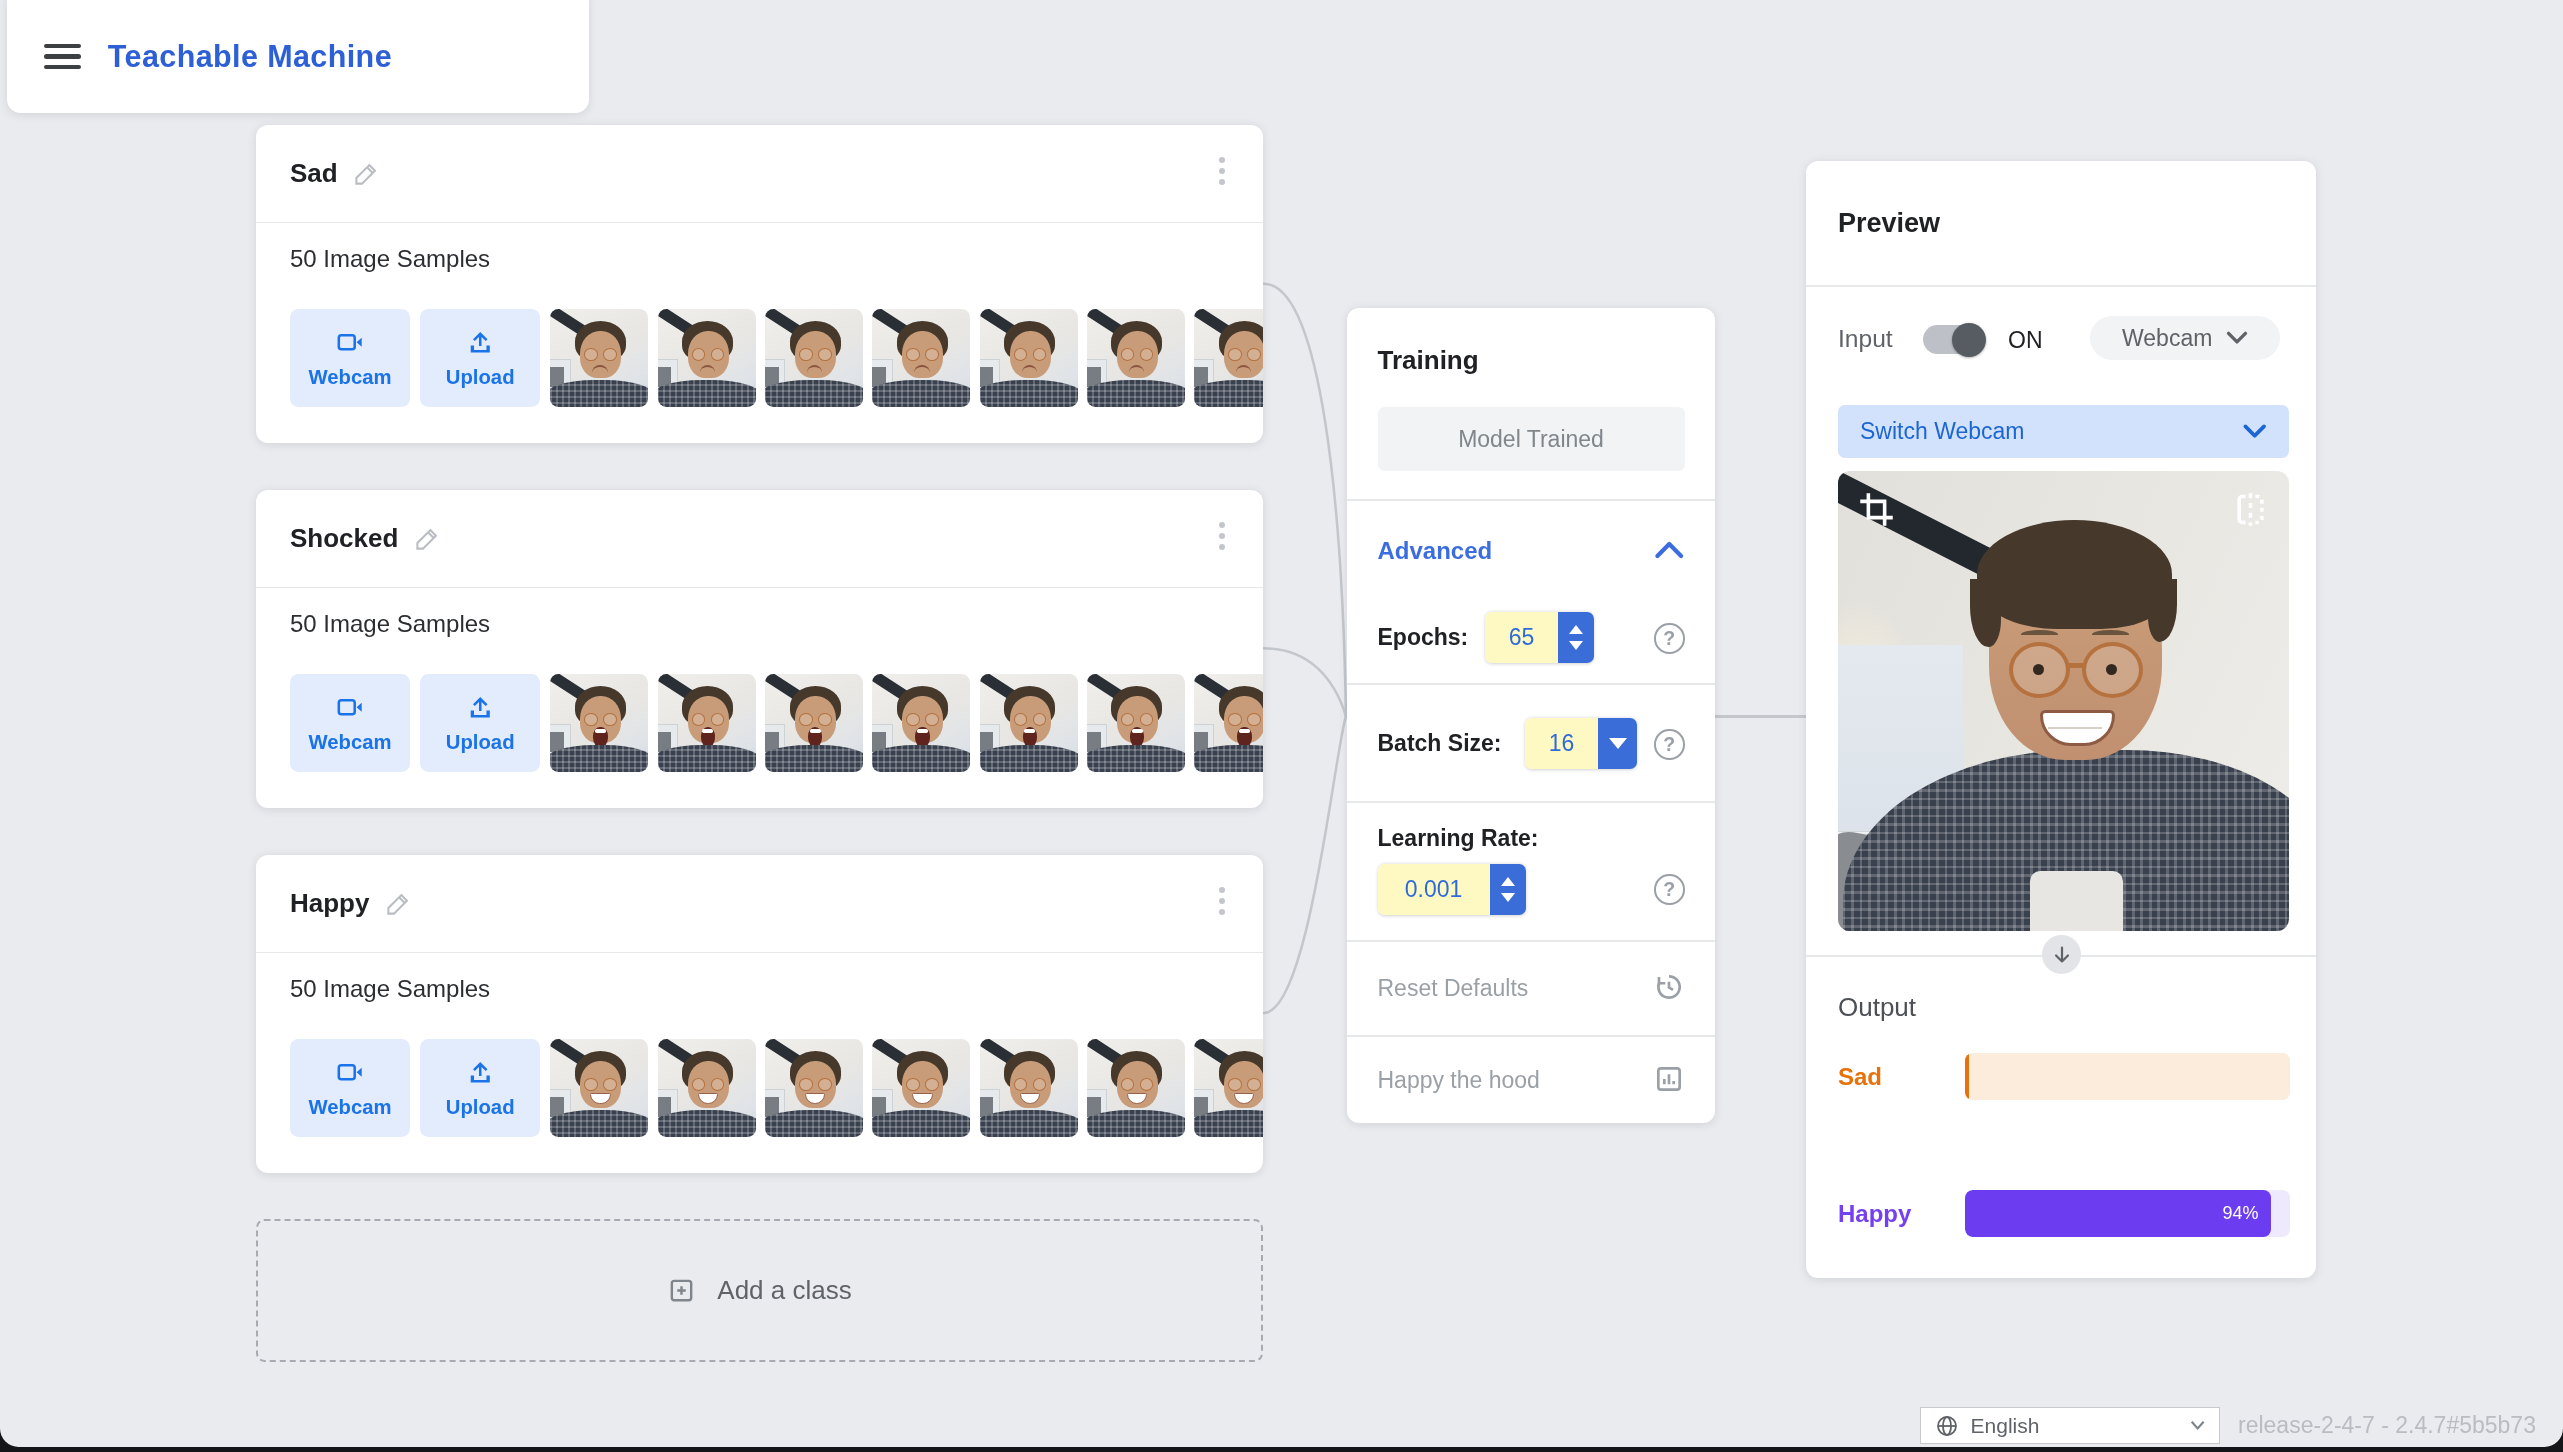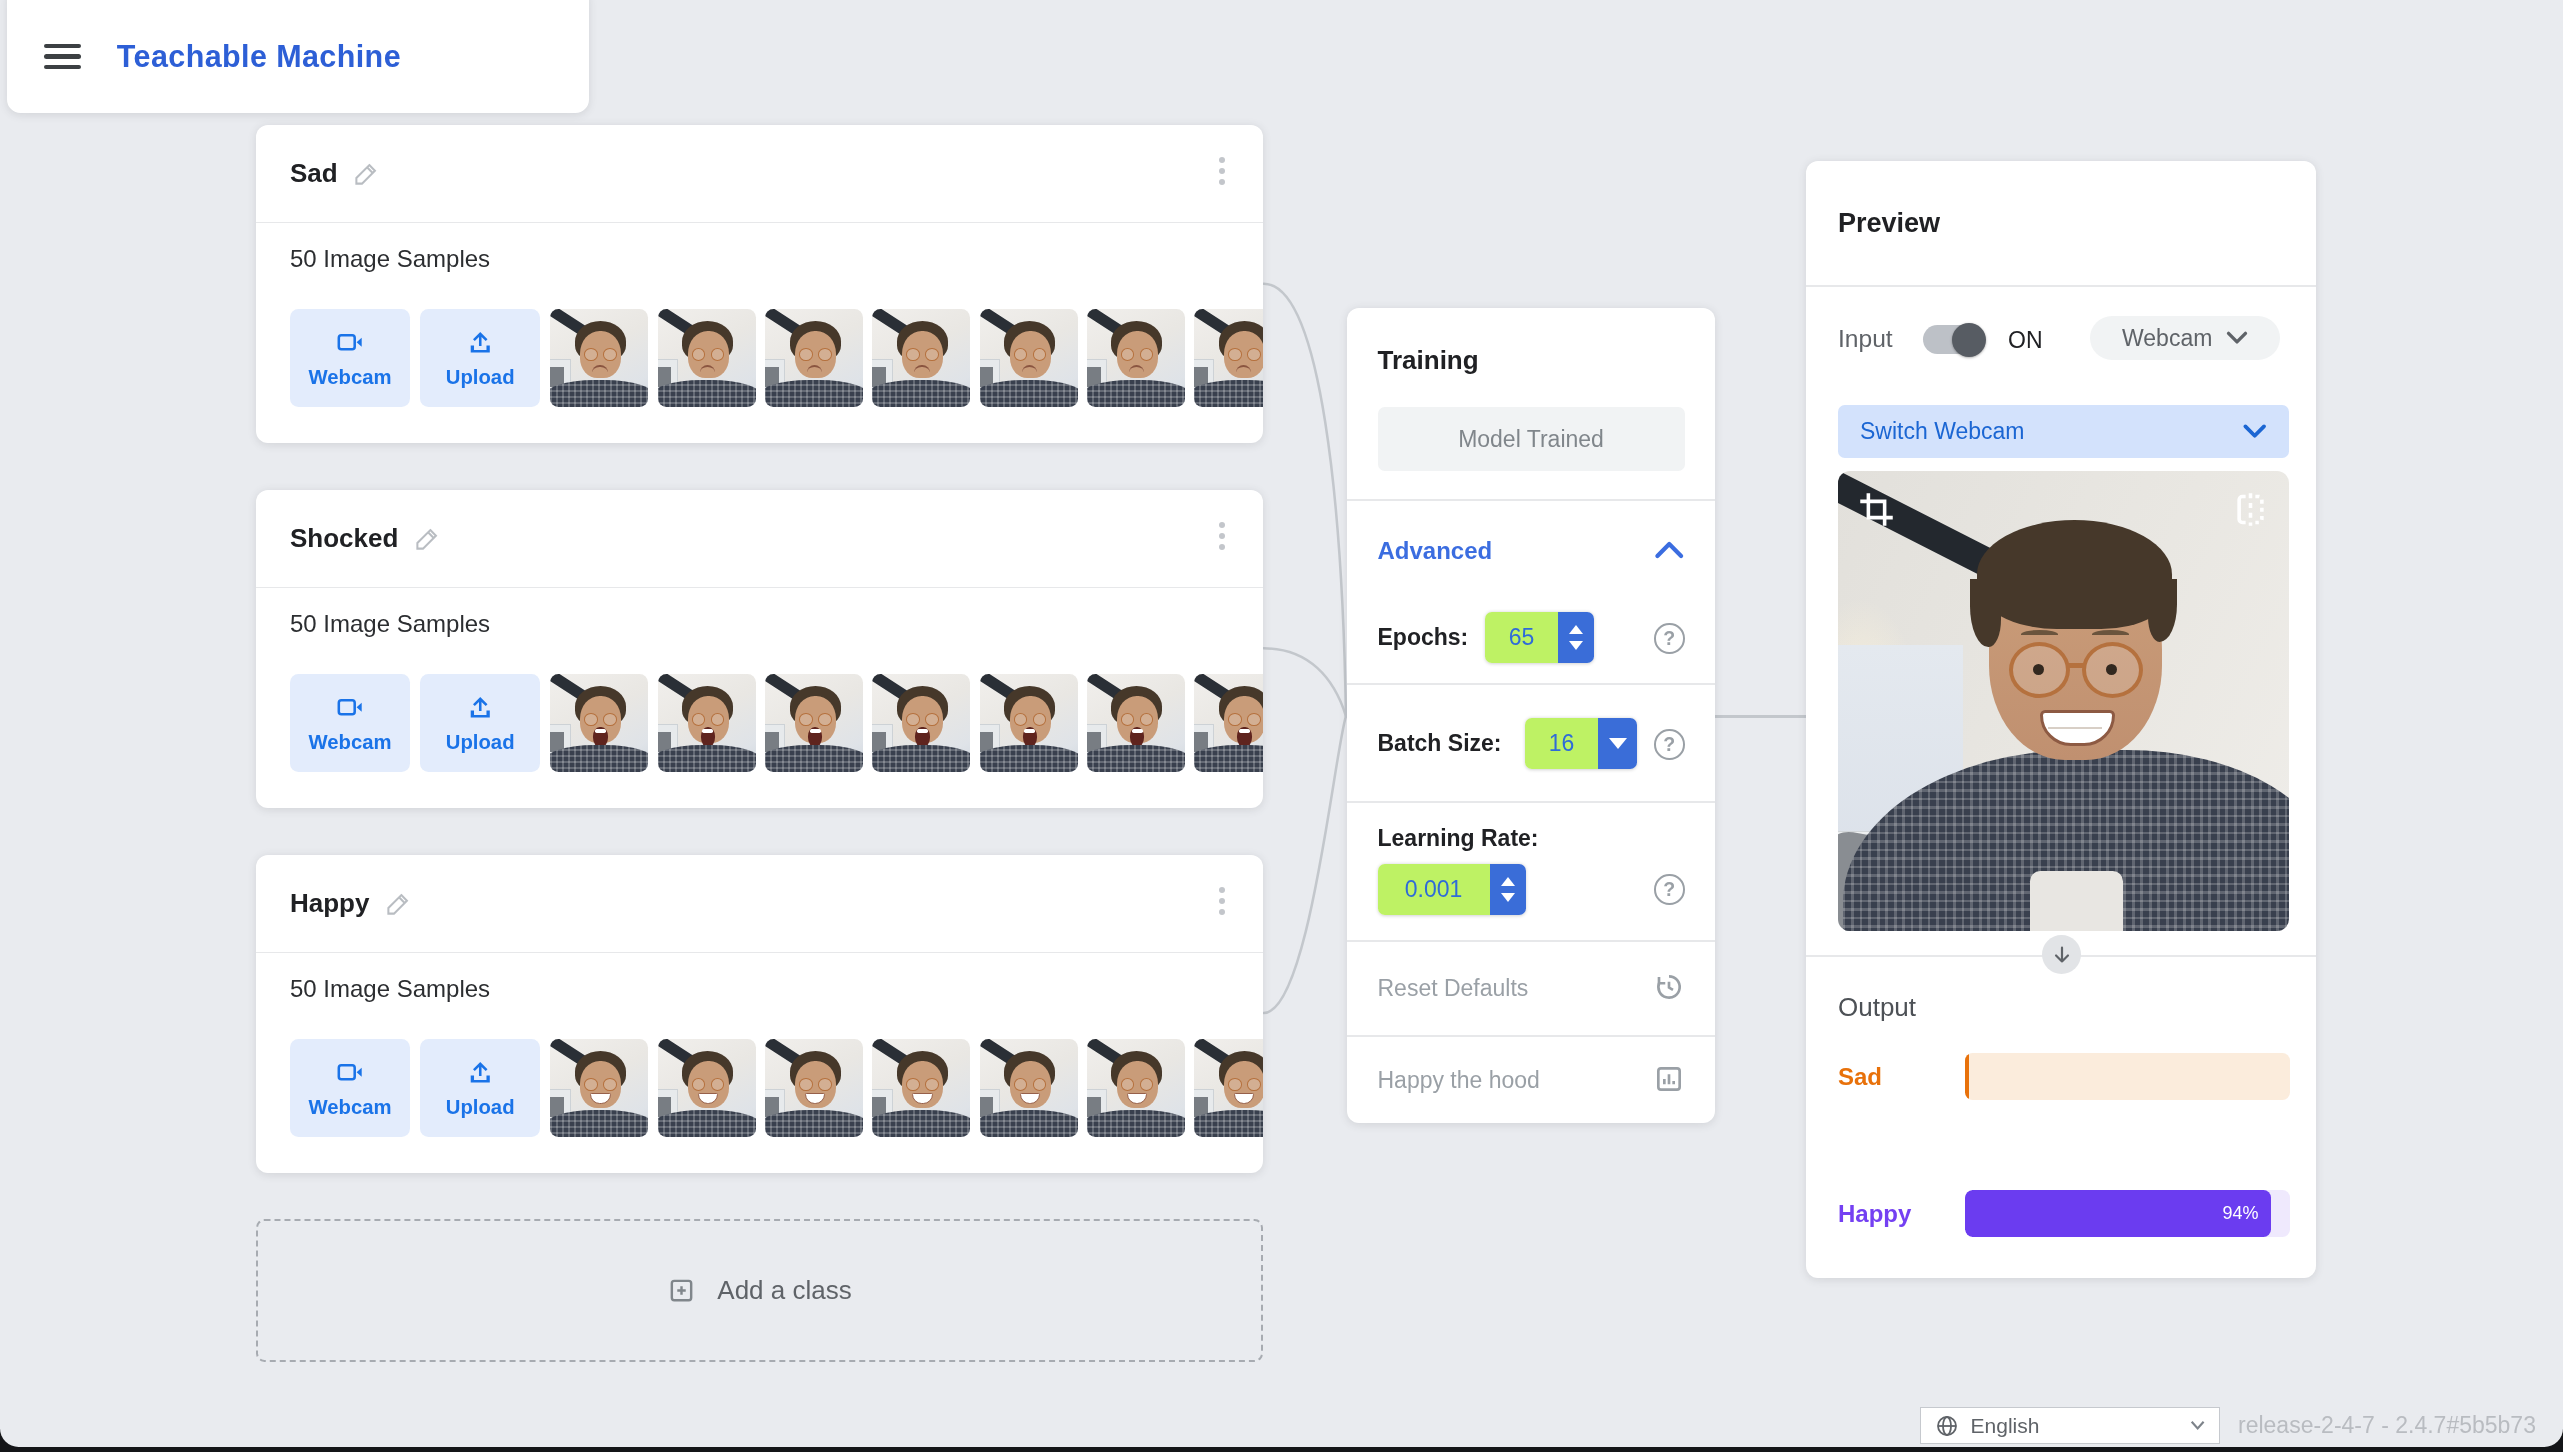--- a/index.html
+++ b/index.html
@@ -9,21 +9,21 @@
              background:#e9ebef; border-radius:0 0 18.7px 18.7px; overflow:hidden; }
 
   .abs { position:absolute; }
   .card { background:#fff; border-radius:12px; box-shadow:0 1.7px 8.5px rgba(60,64,67,.13); }
 
   
   .logo-card { left:6.8px; top:-12px; width:582px; height:125px; border-radius:13.6px;
                display:flex; align-items:center; padding-top:12px; }
   .hamburger { margin-left:37px; width:37px; cursor:pointer; }
   .hamburger i { display:block; height:4.2px; background:#3c4043; border-radius:2.5px; margin:6px 0; }
-  .logo-title { margin-left:36px; font-size:30.5px; font-weight:bold; color:#2d5fd6; letter-spacing:0.4px; }
+  .logo-title { margin-left:27px; font-size:30.5px; font-weight:bold; color:#2d5fd6; letter-spacing:0.4px; }
 
   
   .class-card { left:256px; width:1007px; height:318px; }
   .cc-header { position:absolute; left:0; top:0; right:0; height:98px; display:flex; align-items:center;
                border-bottom:1.7px solid #e7e8ea; }
   .cc-title { margin-left:34px; font-size:26px; font-weight:600; color:#202124; }
   .cc-pencil { margin-left:15.3px; width:27px; height:27px; }
   .cc-kebab { position:absolute; right:37px; top:32px; width:6.8px; }
   .cc-kebab i { display:block; width:6px; height:6px; border-radius:50%; background:#c3c6cb; margin:0 0 5.1px; }
   .cc-samples { position:absolute; left:34px; top:120px; font-size:24px; color:#2c2e31; }
@@ -68,21 +68,21 @@
   .training { left:1347px; top:308px; width:368px; height:815px; }
   .tr-title { position:absolute; left:30.5px; top:37px; font-size:26px; font-weight:600; color:#202124; }
   .tr-btn { position:absolute; left:30.5px; top:99px; width:307px; height:64px; background:#f1f3f4; border:none;
             border-radius:6.8px; font-size:23px; color:#80868b; font-family:Liberation Sans, sans-serif; cursor:pointer; }
   .tr-div { position:absolute; left:0; right:0; height:1.7px; background:#e7e8ea; }
   .tr-row-label { position:absolute; left:30.5px; font-size:23px; font-weight:600; color:#202124; }
   .tr-gray { color:#9aa0a6; font-weight:400; }
   .tr-adv { position:absolute; left:30.5px; top:229px; font-size:24px; font-weight:600; color:#3b6de0; cursor:pointer; }
   .numfield { position:absolute; display:flex; height:51px; border-radius:6.8px; overflow:hidden;
               box-shadow:0 0.8px 3.4px rgba(0,0,0,.18); }
-  .numfield .val { background:#bef264; color:#2f6bd8; display:flex; align-items:center; justify-content:center; font-size:23px; }
+  .numfield .val { background:#fef9c3; color:#2f6bd8; display:flex; align-items:center; justify-content:center; font-size:23px; }
   .spin { width:36px; background:#3a6dd8; display:flex; flex-direction:column; align-items:center; justify-content:center; gap:6.8px; cursor:pointer; }
   .tri-up { width:0; height:0; border-left:7.6px solid transparent; border-right:7.6px solid transparent; border-bottom:9.3px solid #fff; }
   .tri-dn { width:0; height:0; border-left:7.6px solid transparent; border-right:7.6px solid transparent; border-top:9.3px solid #fff; }
   .ddbtn { width:39px; background:#3a6dd8; display:flex; align-items:center; justify-content:center; cursor:pointer; }
   .ddbtn .tri-dn { border-left-width:9.3px; border-right-width:9.3px; border-top-width:11px; }
   .help { position:absolute; right:30.5px; width:30.5px; height:30.5px; border:2.5px solid #9aa0a6; border-radius:50%;
           color:#9aa0a6; display:flex; align-items:center; justify-content:center; cursor:pointer; }
   .help:after { content:"?"; font-size:19.5px; font-weight:600; }
   .tr-icon { position:absolute; right:30.5px; width:32px; height:32px; }
 

